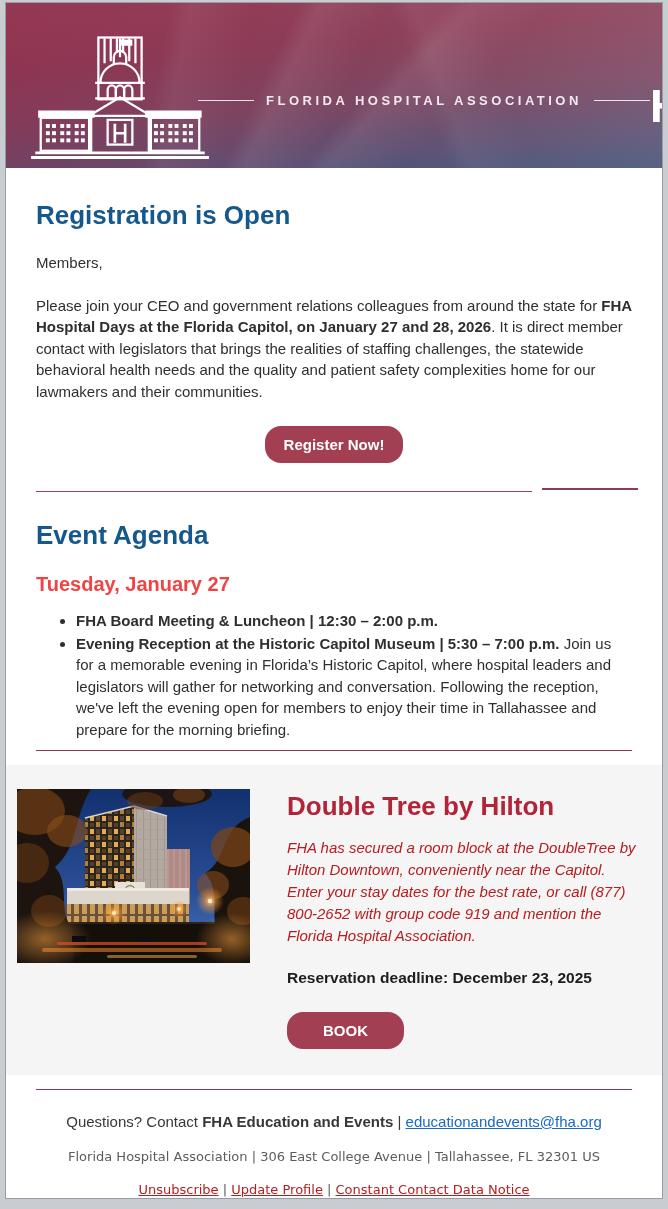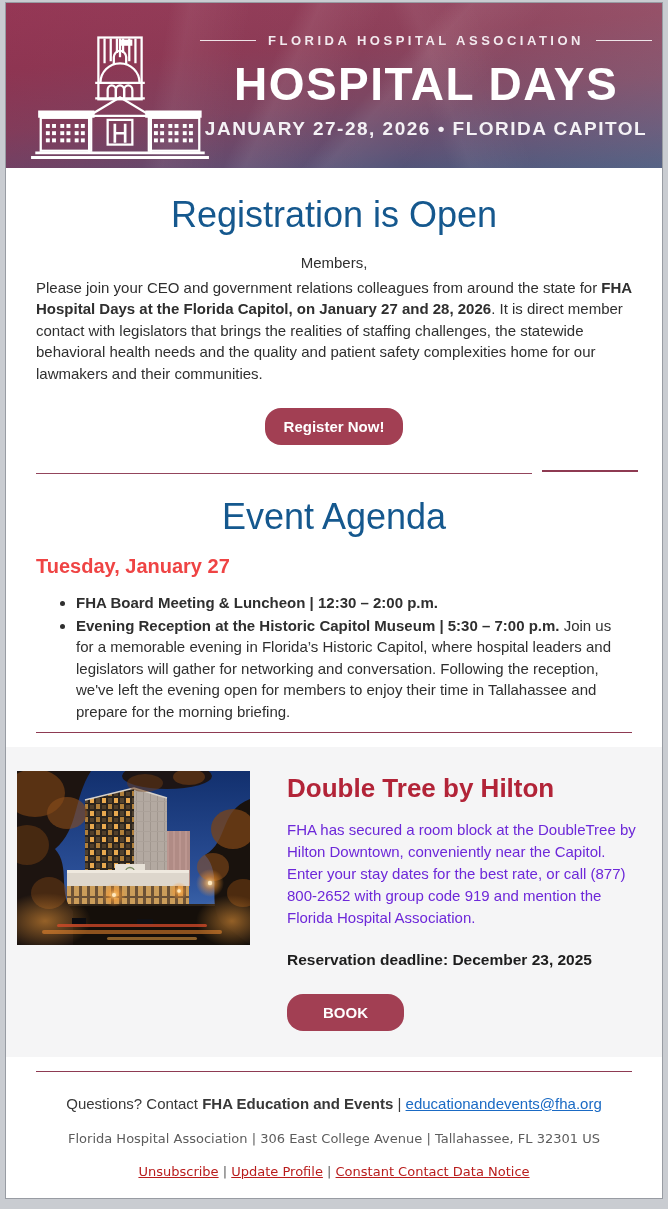--- a/index.html
+++ b/index.html
@@ -30,42 +30,42 @@
     position:absolute; inset:0; pointer-events:none;
     background:
       linear-gradient(115deg, rgba(0,0,0,0) 40%, rgba(255,255,255,0.08) 43%, rgba(0,0,0,0) 52%),
       linear-gradient(100deg, rgba(0,0,0,0) 24%, rgba(255,255,255,0.06) 27%, rgba(0,0,0,0) 36%),
       linear-gradient(132deg, rgba(0,0,0,0) 55%, rgba(255,255,255,0.07) 58%, rgba(0,0,0,0) 68%),
       linear-gradient(70deg, rgba(0,0,0,0) 62%, rgba(255,255,255,0.05) 65%, rgba(0,0,0,0) 74%);
   }
   .capitol { position:absolute; left:24px; top:16px; }
   .banner-text {
     position:absolute; left:192px; right:8px; top:0; bottom:0;
-    display:flex; flex-direction:column; align-items:center; justify-content:flex-start;
+    display:flex; flex-direction:row; align-items:center; justify-content:flex-start;
     color:#fff; text-align:center; padding-top:30px;
   }
   .assoc-row { display:flex; align-items:center; gap:12px; color:#f2e9ee; }
   .assoc-row .rule { width:56px; height:1px; background:rgba(255,255,255,0.85); }
   .assoc-label { font-size:13px; font-weight:600; letter-spacing:3.5px; white-space:nowrap; }
   .banner-title {
     margin:10px 0 0; font-size:46px; font-weight:bold; letter-spacing:1.5px;
     line-height:52px; white-space:nowrap; color:#fff;
   }
   .banner-sub {
     margin-top:8px; font-size:19px; font-weight:bold; letter-spacing:1.5px;
     white-space:nowrap; color:#f4f1f5;
   }
 
   
   .h-blue {
-    color:#15588E; font-size:36px; font-weight:normal; text-align:center;
+    color:#15588E; font-size:26px; font-weight:bold; 
     margin:30px 30px 20px; line-height:34px;
   }
   .body-text { color:#2f2f2f; font-size:15px; line-height:21.5px; margin:0 30px; }
-  .salutation { margin-bottom:3px;text-align:center; }
+  .salutation { margin-bottom:21px; }
   .btn {
     display:block; margin:24px auto 0; background:#A23F53; color:#ffffff;
     border:none; border-radius:16px; font-weight:bold; font-size:15px;
     padding:10px 19px; font-family:"Liberation Sans", sans-serif; cursor:pointer;
   }
   
   .divider-split { position:relative; margin:25px 30px 0; height:4px; }
   .divider-split .seg-left { position:absolute; left:0; top:3px; height:1px; width:calc(100% - 100px); background:#93455c; }
   .divider-split .seg-right { position:absolute; right:-6px; top:0; height:2px; width:96px; background:#8e3a52; }
   .divider { border:none; border-top:1px solid #8e3a52; margin:10px 30px 0; }
@@ -75,21 +75,21 @@
   .agenda-list li { color:#2f2f2f; font-size:15px; line-height:21.5px; margin:0 0 1px; }
 
   
   .hotel {
     margin-top:14px; background:#f5f5f6;
     padding:24px 25px 26px 11px; display:flex;
   }
   .hotel-photo { flex:0 0 233px; width:233px; height:174px; display:block; }
   .hotel-col { margin-left:37px; flex:1; }
   .h-crimson { color:#B22438; font-size:26px; font-weight:bold; margin:2px 0 0; line-height:30px; }
-  .hotel-desc { color:#6d28d9; font-size:15px; line-height:22px; margin:16px 0 1px; }
+  .hotel-desc { color:#b91c1c; font-size:15px; line-height:22px; margin:16px 0 1px;font-style:italic; }
   .deadline { color:#1d1d1d; font-size:15.5px; font-weight:bold; margin:20px 0 0; line-height:21px; }
   .btn-book { display:inline-block; margin:24px 0 0; padding:10px 36px; }
 
   
   .footer-divider { border:none; border-top:1px solid #8e3a52; margin:14px 30px 0; }
   .q-line { text-align:center; font-size:15px; color:#383838; margin:22px 10px 0; line-height:20px; }
   .q-line a { color:#1a6ac4; text-decoration:underline; }
   .addr {
     text-align:center; font-size:13px; color:#5c5c5c; margin:16px 6px 0;
     font-family:"DejaVu Sans", sans-serif; line-height:17px;

